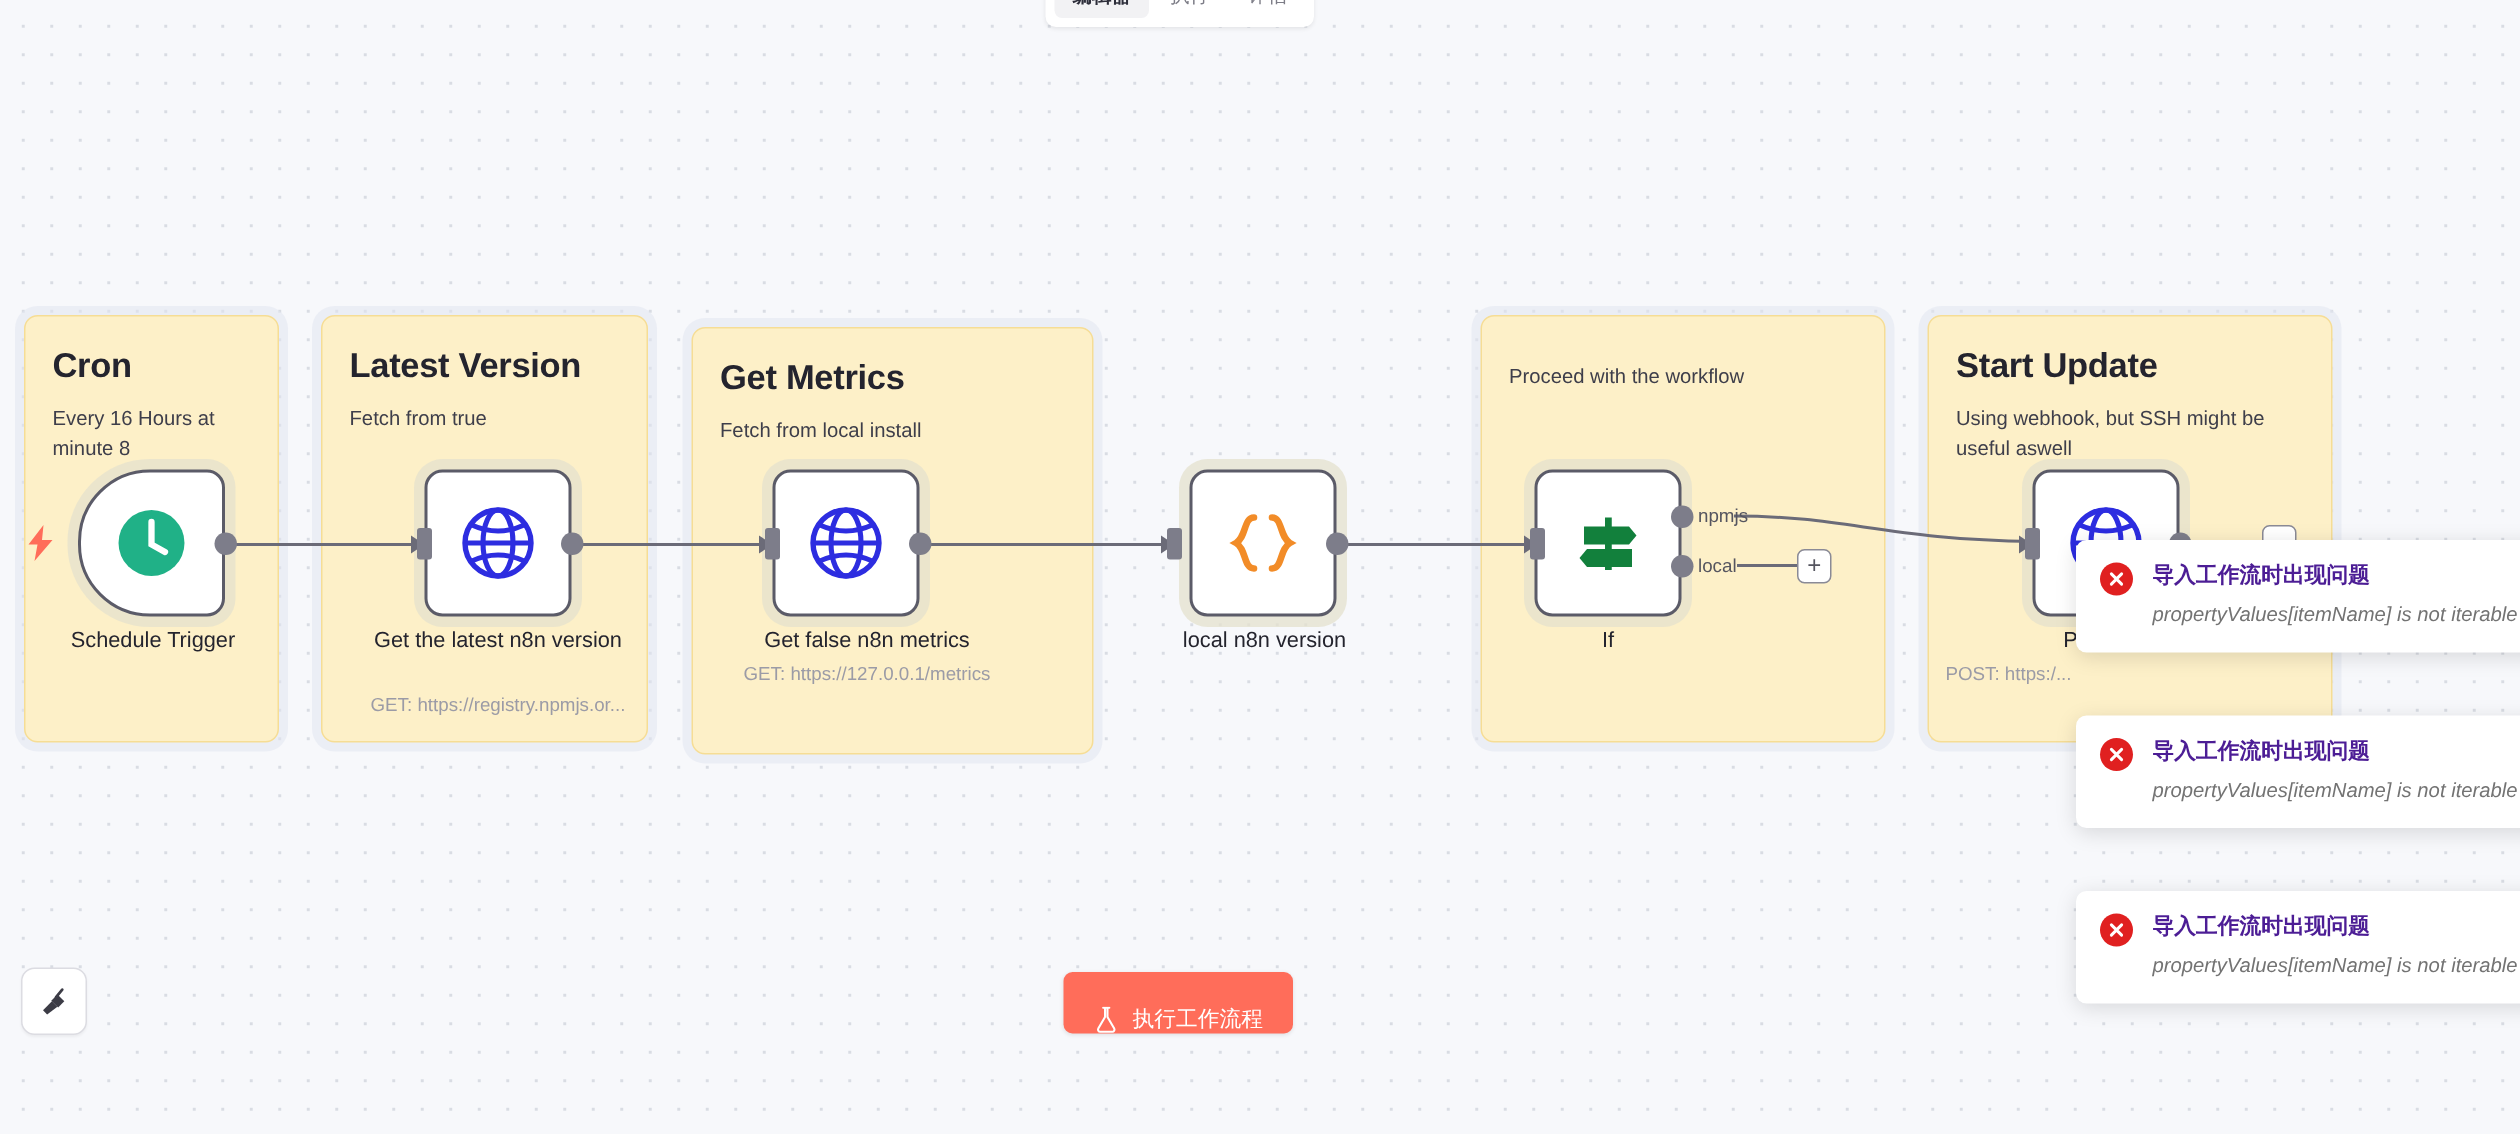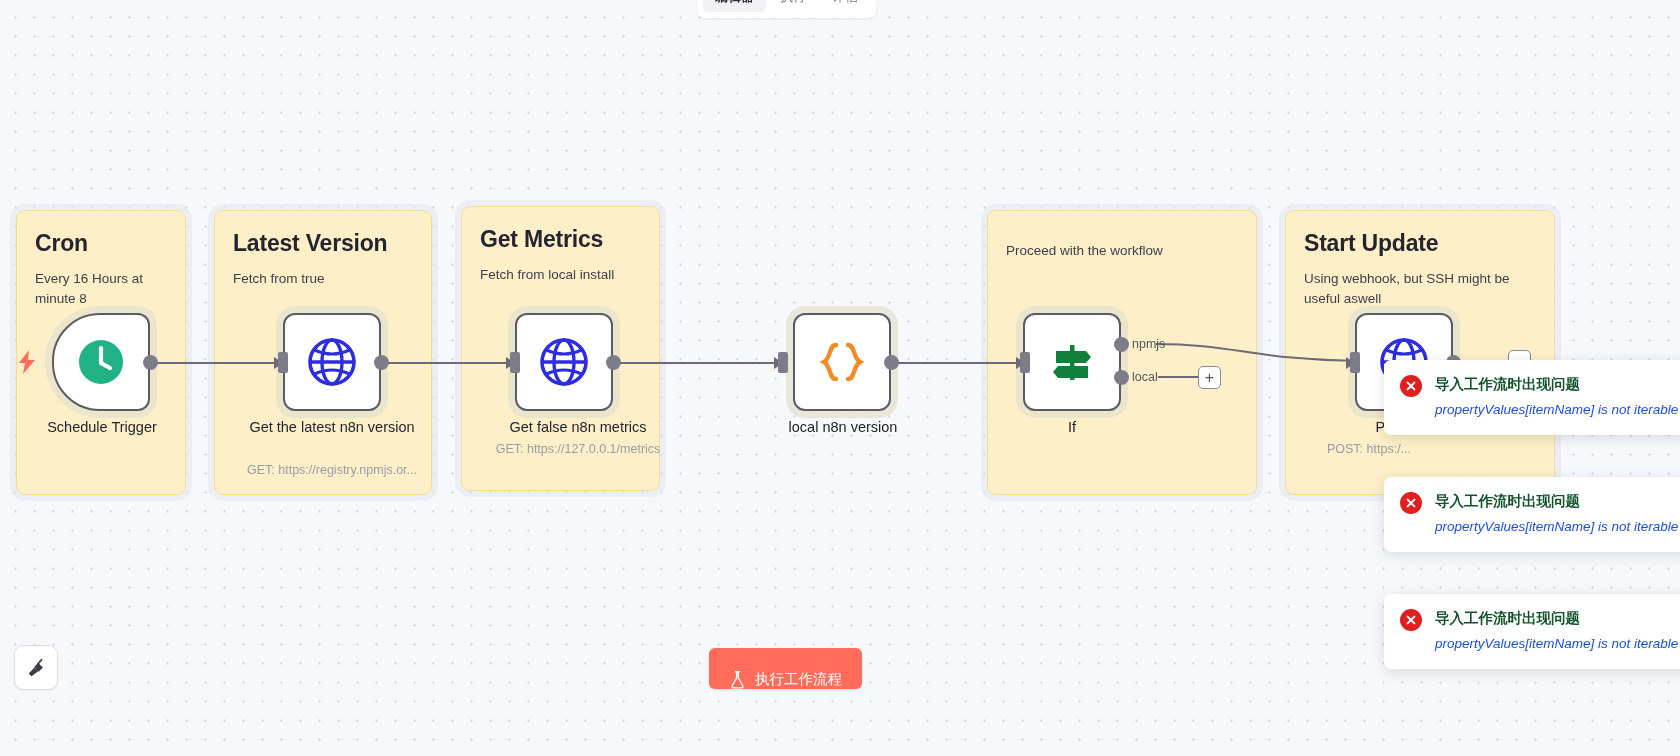--- a/index.html
+++ b/index.html
@@ -211,29 +211,29 @@
     width: 22px; height: 22px;
     border-radius: 50%;
     background: #e02020;
     display: flex; align-items: center; justify-content: center;
     margin-top: 1px;
   }
   .toast-body { min-width: 0; }
   .toast-title {
     font-size: 14.5px;
     font-weight: 700;
-    color: #14532d;
+    color: #4c1d95;
     line-height: 20px;
     white-space: nowrap;
   }
   .toast-msg {
     margin-top: 5px;
     font-size: 13.5px;
     font-style: italic;
-    color: #1d4ed8;
+    color: #737373;
     line-height: 21px;
   }
 </style>
 </head>
 <body>
 
 <div id="canvas">
 
   <div id="tabbar">
     <div class="tab active">编辑器</div>
@@ -244,21 +244,21 @@
   <div class="sticky" style="left:16px; top:210px; width:170px; height:285px;">
     <div class="sticky-title">Cron</div>
     <div class="sticky-sub">Every 16 Hours at minute 8</div>
   </div>
 
   <div class="sticky" style="left:214px; top:210px; width:218px; height:285px;">
     <div class="sticky-title">Latest Version</div>
     <div class="sticky-sub">Fetch from true</div>
   </div>
 
-  <div class="sticky" style="left:461px; top:206px; width:199px; height:285px;">
+  <div class="sticky" style="left:461px; top:218px; width:268px; height:285px;">
     <div class="sticky-title">Get Metrics</div>
     <div class="sticky-sub">Fetch from local install</div>
   </div>
 
 
   <div class="sticky" style="left:987px; top:210px; width:270px; height:285px;">
     <div class="sticky-sub">Proceed with the workflow</div>
   </div>
 
   <div class="sticky" style="left:1285px; top:210px; width:270px; height:285px;">
@@ -355,21 +355,21 @@
       <circle cx="26" cy="26" r="22" fill="none" stroke="#2d2de0" stroke-width="3.6"></circle>
       <ellipse cx="26" cy="26" rx="10" ry="22" fill="none" stroke="#2d2de0" stroke-width="3.4"></ellipse>
       <line x1="4" y1="26" x2="48" y2="26" stroke="#2d2de0" stroke-width="3.4"></line>
       <path d="M8.5 14 Q26 22 43.5 14" fill="none" stroke="#2d2de0" stroke-width="3.2"></path>
       <path d="M8.5 38 Q26 30 43.5 38" fill="none" stroke="#2d2de0" stroke-width="3.2"></path>
     </svg>
   </div>
   <div class="dot-out" style="left:1446px; top:355px;"></div>
   <div class="plus-btn" style="left:1508px; top:350px;"></div>
   <div class="node-label" style="left:1312px; top:417px; width:186px;">Portainer</div>
-  <div class="node-sublabel" style="left:1264px; top:440px; width:210px;">POST: https:/...</div>
+  <div class="node-sublabel" style="left:1234px; top:440px; width:210px;">POST: https:/...</div>
 
   <div id="tidy-btn">
     <svg width="22" height="22" viewBox="0 0 24 24">
       <path d="M18 3 L13.5 8.5" stroke="#3c3c46" stroke-width="2" stroke-linecap="round"></path>
       <path d="M14.5 6.5 L10 11 L15 16 L19.5 11.5 Z" fill="#3c3c46"></path>
       <path d="M10.5 11.5 L4 18 L7 21 L14.5 15.5 Z" fill="#3c3c46"></path>
     </svg>
   </div>
 
   <div id="execute-btn">

